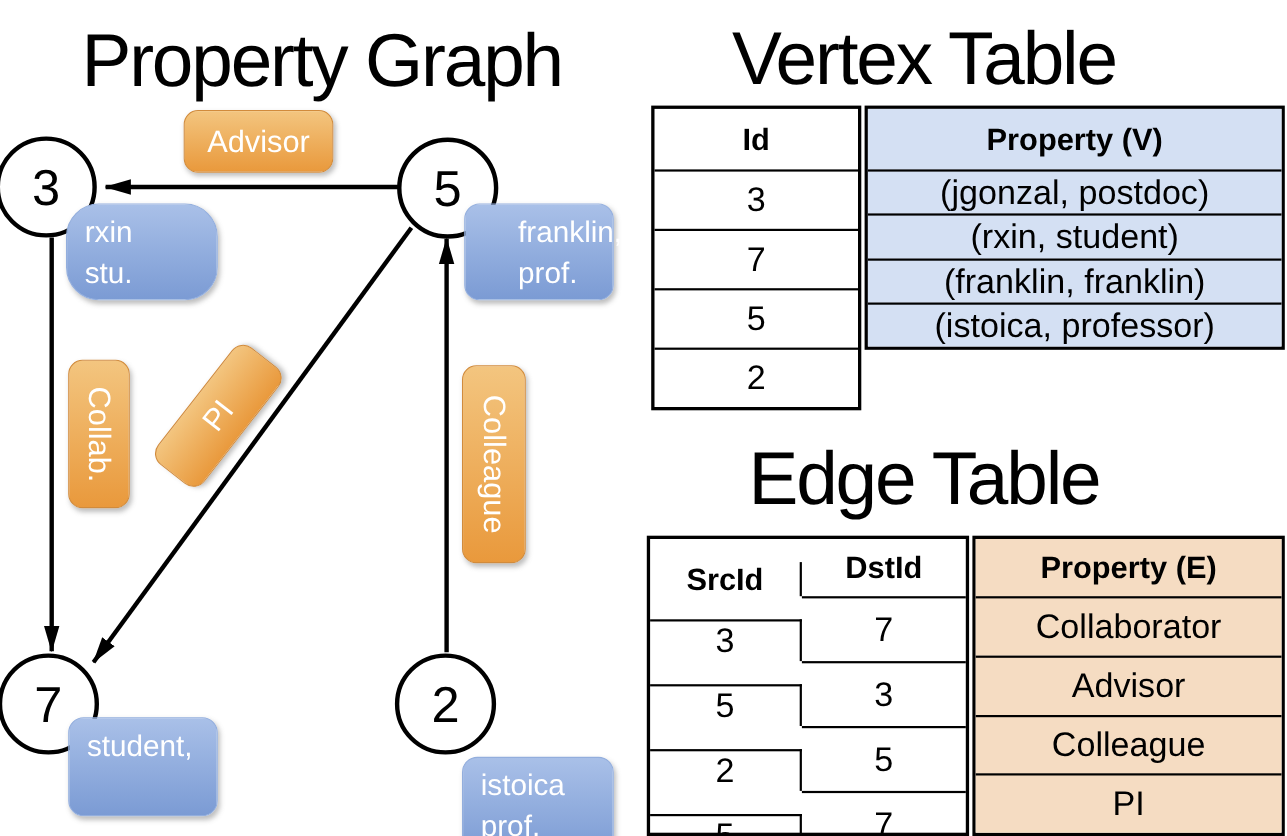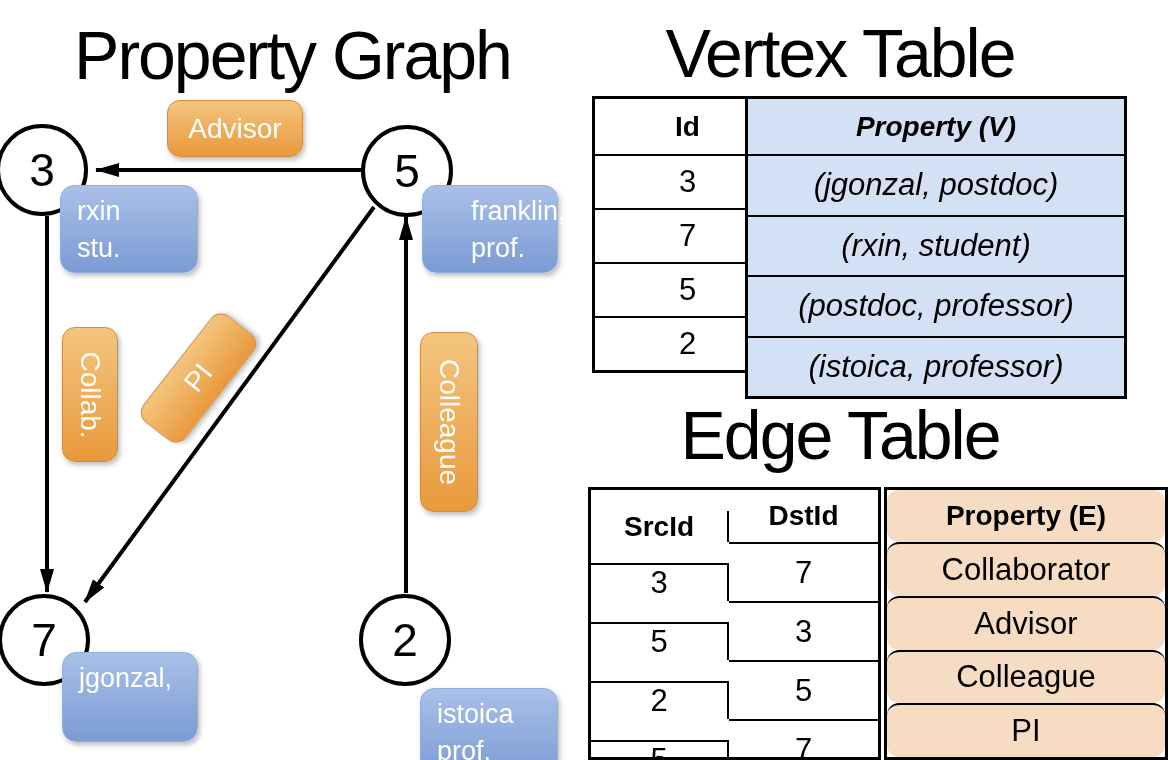--- a/index.html
+++ b/index.html
@@ -35,21 +35,21 @@
 
   .vprop{
     position:absolute;box-sizing:border-box;border-radius:14px;
     background:linear-gradient(#a9c0e8,#7b9bd4);
     border:1px solid #93aedd;
     box-shadow:2px 3px 5px rgba(110,110,110,0.45);
     color:#fff;font-size:27px;line-height:37px;
     padding:7px 0 0 16px;
   }
   .vprop .l{display:block;}
-  #props-rxin{left:60px;top:185px;width:138px;height:88px;}
+  #props-rxin{left:60px;top:185px;width:138px;height:88px;border-radius:30px;}
   #props-franklin{left:422px;top:185px;width:136px;height:88px;padding-left:48px;}
   #props-jgonzal{left:62px;top:652px;width:136px;height:90px;}
   #props-istoica{left:420px;top:688px;width:138px;height:90px;}
 
   .elabel{
     position:absolute;box-sizing:border-box;border-radius:13px;
     background:linear-gradient(#f3c57f,#e9993c);
     border:1px solid #d18b3c;
     box-shadow:2px 3px 5px rgba(110,110,110,0.45);
     color:#fff;font-size:28px;
@@ -68,24 +68,24 @@
   }
   .cell{
     display:flex;align-items:center;justify-content:center;
     font-size:31px;box-sizing:border-box;border-top:2px solid #000;
     text-align:right;
   }
   .cell.first{border-top:none;}
   .cell.hdr{font-weight:bold;font-size:28px;}
   .cell.br{border-right:2px solid #000;margin-top:21px;}
   .bluebg{background:#d4e0f3;}
-  .orangebg{background:#f5dcc2;border-radius:12px;}
+  .orangebg{background:#f5dcc2;}
 
   #vt-id{left:592px;top:96px;width:191px;height:277px;grid-template-rows:55px repeat(4,1fr);}
-  #vt-prop{left:745px;top:96px;width:382px;height:303px;grid-template-rows:55px repeat(4,1fr);font-style:italic;}
+  #vt-prop{left:786px;top:96px;width:382px;height:222px;grid-template-rows:55px repeat(4,1fr);}
   #et-ids{left:588px;top:487px;width:293px;height:273px;
           grid-template-columns:138px 1fr;grid-template-rows:52px repeat(4,1fr);}
   #et-prop{left:884px;top:487px;width:284px;height:273px;grid-template-rows:52px repeat(4,1fr);}
 </style>
 </head>
 <body>
 
 <div class="abs" id="graph-panel">
 
   <div class="abs big-title" id="graph-title">Property Graph</div>
@@ -117,21 +117,21 @@
 
   <div class="vprop" id="props-rxin">
     <span class="l">rxin</span>
     <span class="l">stu.</span>
   </div>
   <div class="vprop" id="props-franklin">
     <span class="l">franklin,</span>
     <span class="l">prof.</span>
   </div>
   <div class="vprop" id="props-jgonzal">
-    <span class="l">jgonzal,</span>
+    <span class="l">student,</span>
   </div>
   <div class="vprop" id="props-istoica">
     <span class="l">istoica</span>
     <span class="l">prof.</span>
   </div>
 
   <div class="elabel" id="label-advisor">
     <span>Advisor</span>
   </div>
   <div class="elabel" id="label-collab">
@@ -152,21 +152,21 @@
   <div class="cell">3</div>
   <div class="cell">7</div>
   <div class="cell">5</div>
   <div class="cell">2</div>
 </div>
 
 <div class="abs subtable" id="vt-prop">
   <div class="cell hdr first bluebg">Property (V)</div>
   <div class="cell bluebg">(jgonzal, postdoc)</div>
   <div class="cell bluebg">(rxin, student)</div>
-  <div class="cell bluebg">(postdoc, professor)</div>
+  <div class="cell bluebg">(franklin, franklin)</div>
   <div class="cell bluebg">(istoica, professor)</div>
 </div>
 
 <div class="abs big-title" id="edge-title">Edge Table</div>
 
 <div class="abs subtable" id="et-ids">
   <div class="cell hdr first br">SrcId</div>
   <div class="cell hdr first">DstId</div>
   <div class="cell br">3</div>
   <div class="cell">7</div>

